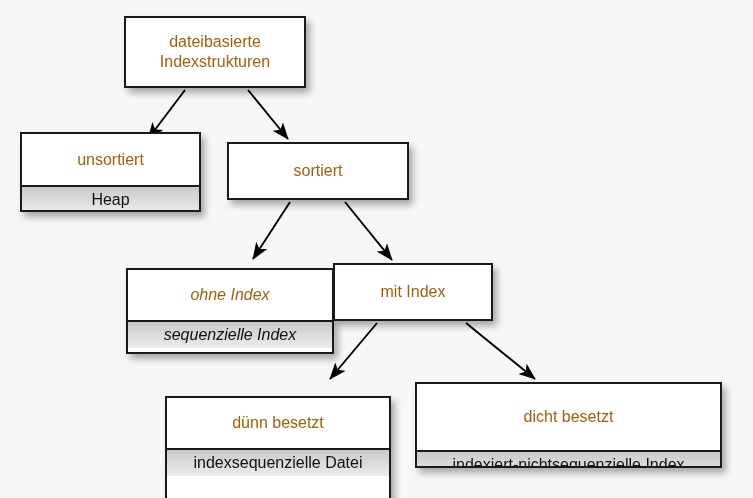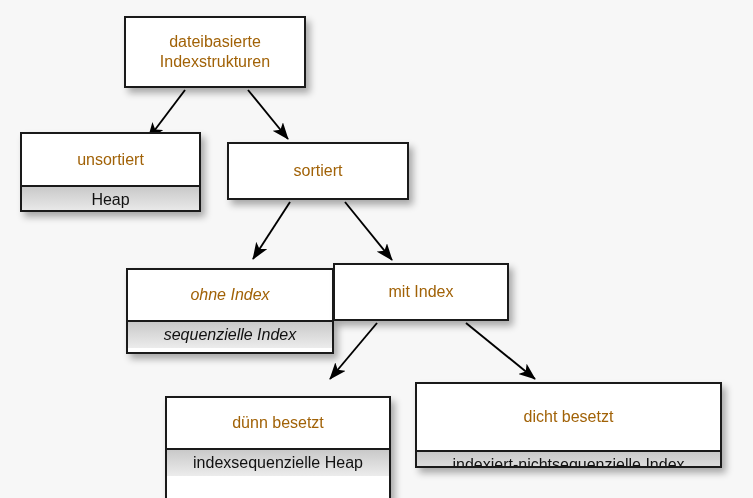--- a/index.html
+++ b/index.html
@@ -95,26 +95,26 @@
         <div class="node-head" style="height: 53px; flex: 0 0 auto;">unsortiert</div>
         <div class="node-sub">Heap</div>
       </div>
       <div class="node" style="left: 227px; top: 142px; width: 182px; height: 58px;">
         <div class="node-head">sortiert</div>
       </div>
       <div class="node split" style="left: 126px; top: 268px; width: 208px; height: 86px; font-style: italic;">
         <div class="node-head" style="height: 52px; flex: 0 0 auto;">ohne Index</div>
         <div class="node-sub">sequenzielle Index</div>
       </div>
-      <div class="node" style="left: 333px; top: 263px; width: 176px; height: 58px;">
+      <div class="node" style="left: 333px; top: 263px; width: 160px; height: 58px;">
         <div class="node-head">mit Index</div>
       </div>
       <div class="node split" style="left: 165px; top: 396px; width: 226px; height: 106px;">
         <div class="node-head" style="height: 52px; flex: 0 0 auto;">dünn besetzt</div>
-        <div class="node-sub">indexsequenzielle Heap</div>
+        <div class="node-sub">indexsequenzielle Datei</div>
       </div>
       <div class="node split" style="left: 415px; top: 382px; width: 307px; height: 86px;">
         <div class="node-head" style="height: 68px; flex: 0 0 auto;">dicht besetzt</div>
         <div class="node-sub">indexiert-nichtsequenzielle Index</div>
       </div>
     </div>
 
 </div>
 
 </body></html>

